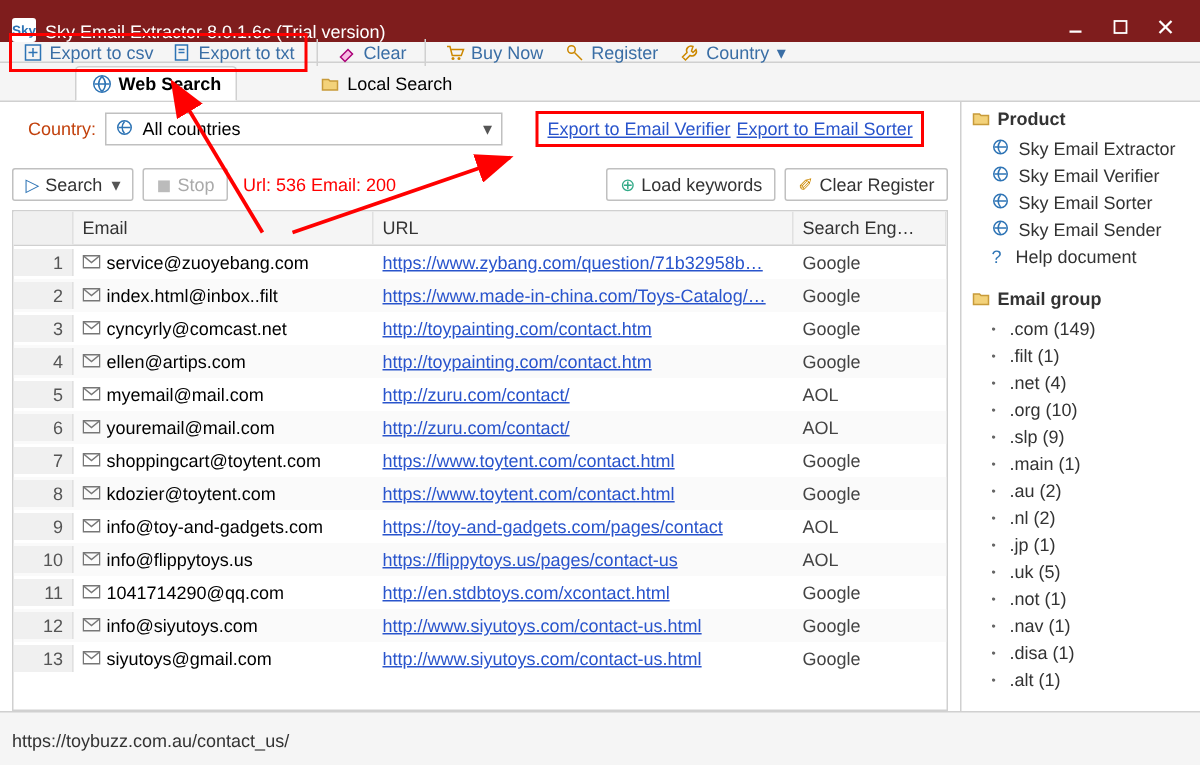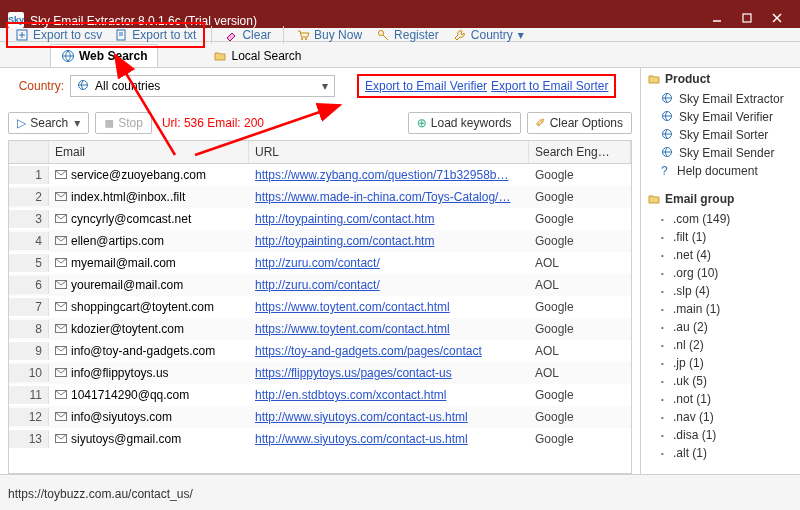--- a/index.html
+++ b/index.html
@@ -193,21 +193,21 @@
         <span style="color:#bbb">◼</span>
         <span>Stop</span>
       </span>
       <span class="statcount">Url: 536 Email: 200</span>
       <span class="btn">
         <span style="color:#3a8">⊕</span>
         <span>Load keywords</span>
       </span>
       <span class="btn">
         <span style="color:#c80">✐</span>
-        <span>Clear Options</span>
+        <span>Clear Register</span>
       </span>
     </div>
 
     <div class="grid">
       <div class="grid-head">
         <div class="gh col-num"></div>
         <div class="gh col-email">Email</div>
         <div class="gh col-url" style="text-decoration:none;color:#333">URL</div>
         <div class="gh col-engine">Search Eng…</div>
       </div>
@@ -473,21 +473,21 @@
           <div class="side-item">
             <span class="dot">•</span>
             <span>.net (4)</span>
           </div>
           <div class="side-item">
             <span class="dot">•</span>
             <span>.org (10)</span>
           </div>
           <div class="side-item">
             <span class="dot">•</span>
-            <span>.slp (4)</span>
+            <span>.slp (9)</span>
           </div>
           <div class="side-item">
             <span class="dot">•</span>
             <span>.main (1)</span>
           </div>
           <div class="side-item">
             <span class="dot">•</span>
             <span>.au (2)</span>
           </div>
           <div class="side-item">

